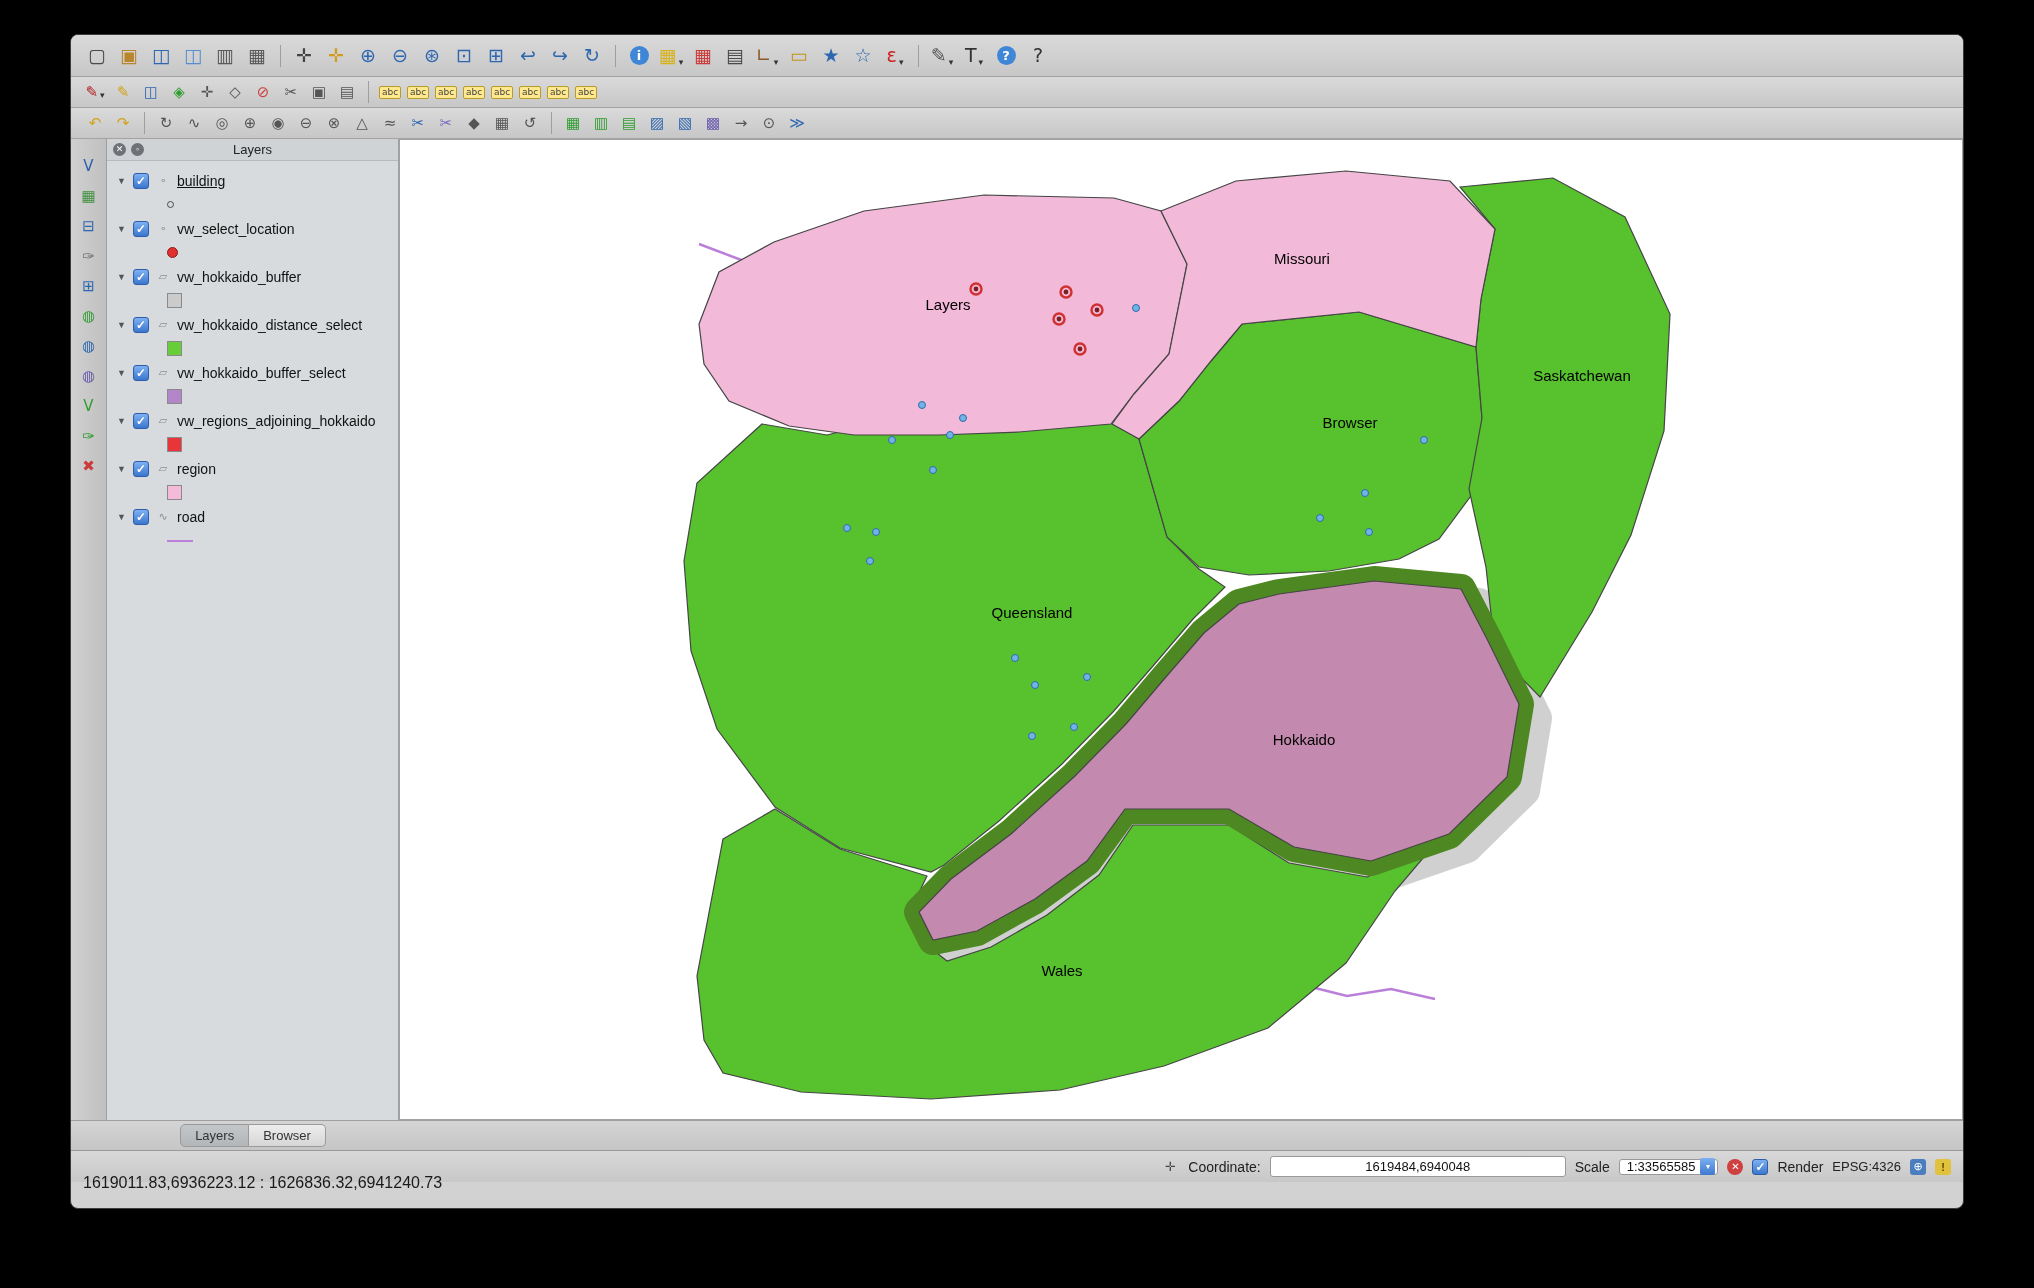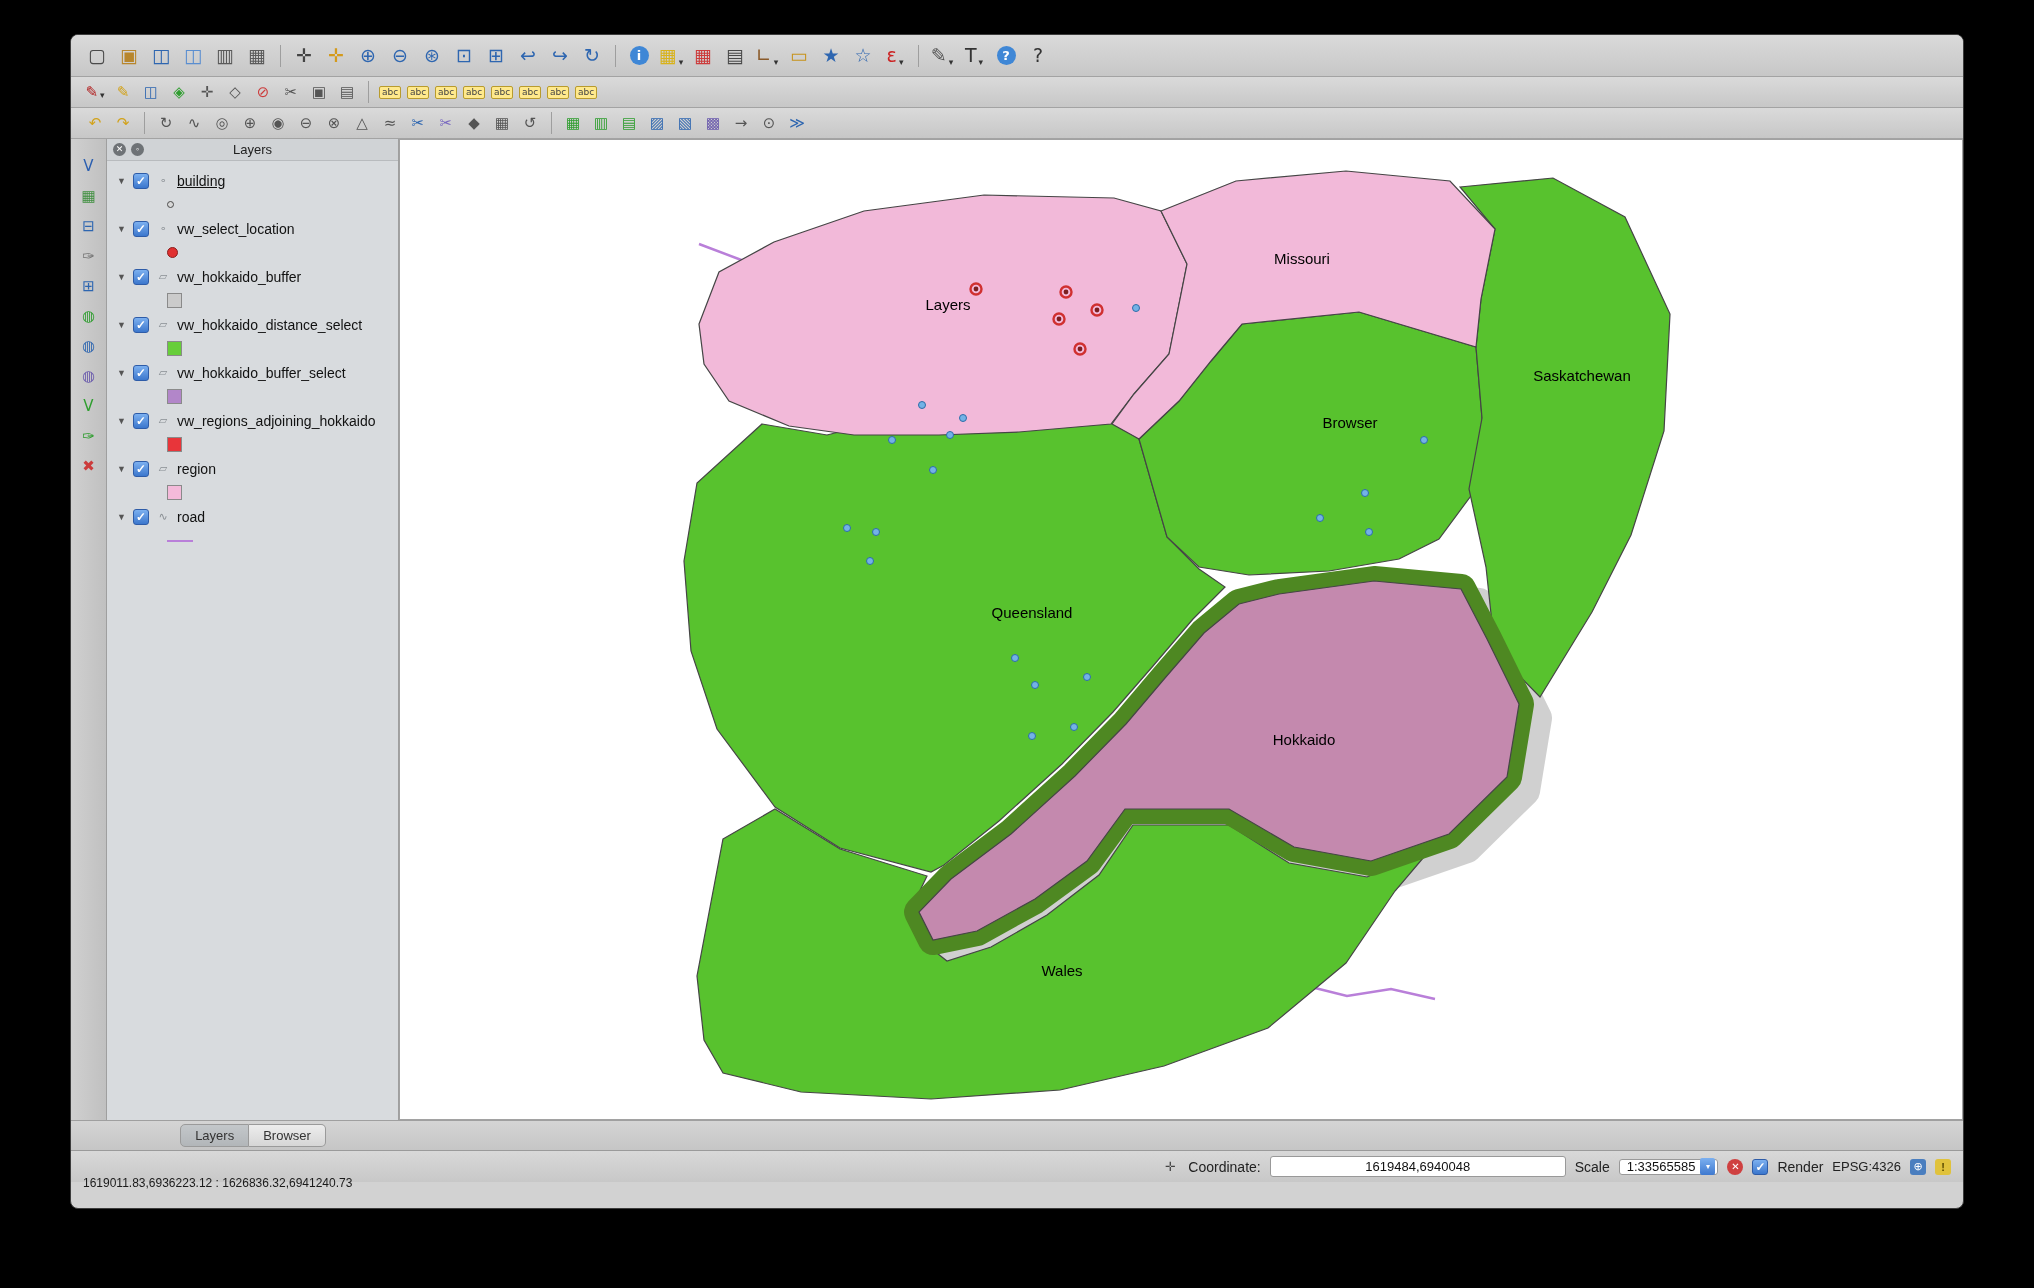--- a/index.html
+++ b/index.html
@@ -69,21 +69,21 @@
   .bottom-strip { height:30px; background:linear-gradient(#d4d4d4,#c6c6c6);
     border-top:1px solid #9f9f9f; display:flex; align-items:center; flex:none; }
   .tabs { margin-left:36px; width:292px; display:flex; justify-content:center; }
   .tab { font-size:13px; padding:3px 14px; border:1px solid #9a9a9a; color:#333;
     background:linear-gradient(#ededed,#d6d6d6); }
   .tab.active { background:linear-gradient(#c3c7ca,#b2b6b9); border-radius:5px 0 0 5px; }
   .tab.inactive { border-left:none; border-radius:0 5px 5px 0; }
   .statusbar { height:32px; background:linear-gradient(#d8d8d8,#c8c8c8);
     border-top:1px solid #9a9a9a; display:flex; align-items:center; padding:0 12px;
     font-size:14px; color:#222; gap:9px; flex:none; }
-  .extent { font-size:12px; color:#1a1a1a;margin-top:32px; }
+  .extent { font-size:16px; color:#1a1a1a;margin-top:32px; }
   .sb-spacer { flex:1; }
   .sb-icon { width:18px; height:18px; display:flex; align-items:center; justify-content:center;
     font-family:"DejaVu Sans", sans-serif; font-size:13px; }
   .field { width:296px; height:21px; background:#fff; border:1px solid #999;
     border-radius:3px; text-align:center; font-size:13px; color:#111;
     font-family:"Liberation Sans", sans-serif; }
   .scale-combo { display:flex; align-items:center; background:#fff; border:1px solid #999;
     border-radius:3px; height:16px; padding:0 2px 0 7px; font-size:13px; color:#111; }
   .combo-btn { width:15px; height:17px; background:linear-gradient(#7cb0f0,#3f79cf);
     border-radius:2px; color:#fff; font-size:8px; display:flex; align-items:center;

